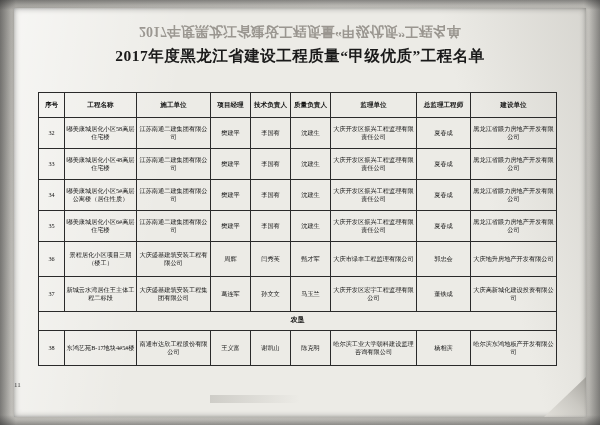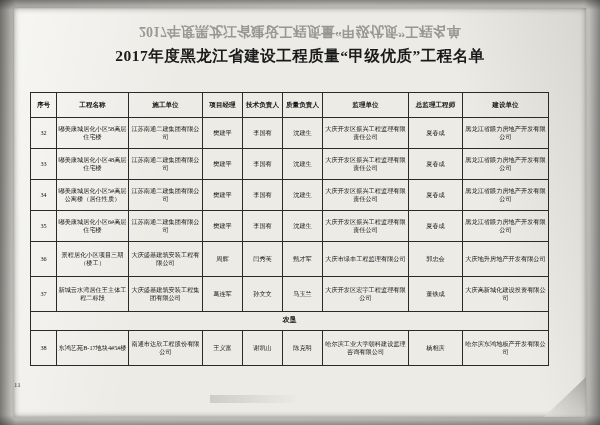--- a/index.html
+++ b/index.html
@@ -86,21 +86,21 @@
     font-size: 15.5px;
     font-weight: bold;
     color: #1a1a1a;
     letter-spacing: 0.5px;
     white-space: nowrap;
     font-family: "Liberation Serif", serif;
   }
 
   table.grid {
     position: absolute;
-    left: 16px;
+    left: 24px;
     top: 84px;
     width: 436px;
     border-collapse: collapse;
     table-layout: fixed;
     font-size: 6.2px;
     color: #141414;
   }
   table.grid td, table.grid th {
     border: 1px solid #2a2a2a;
     text-align: center;

